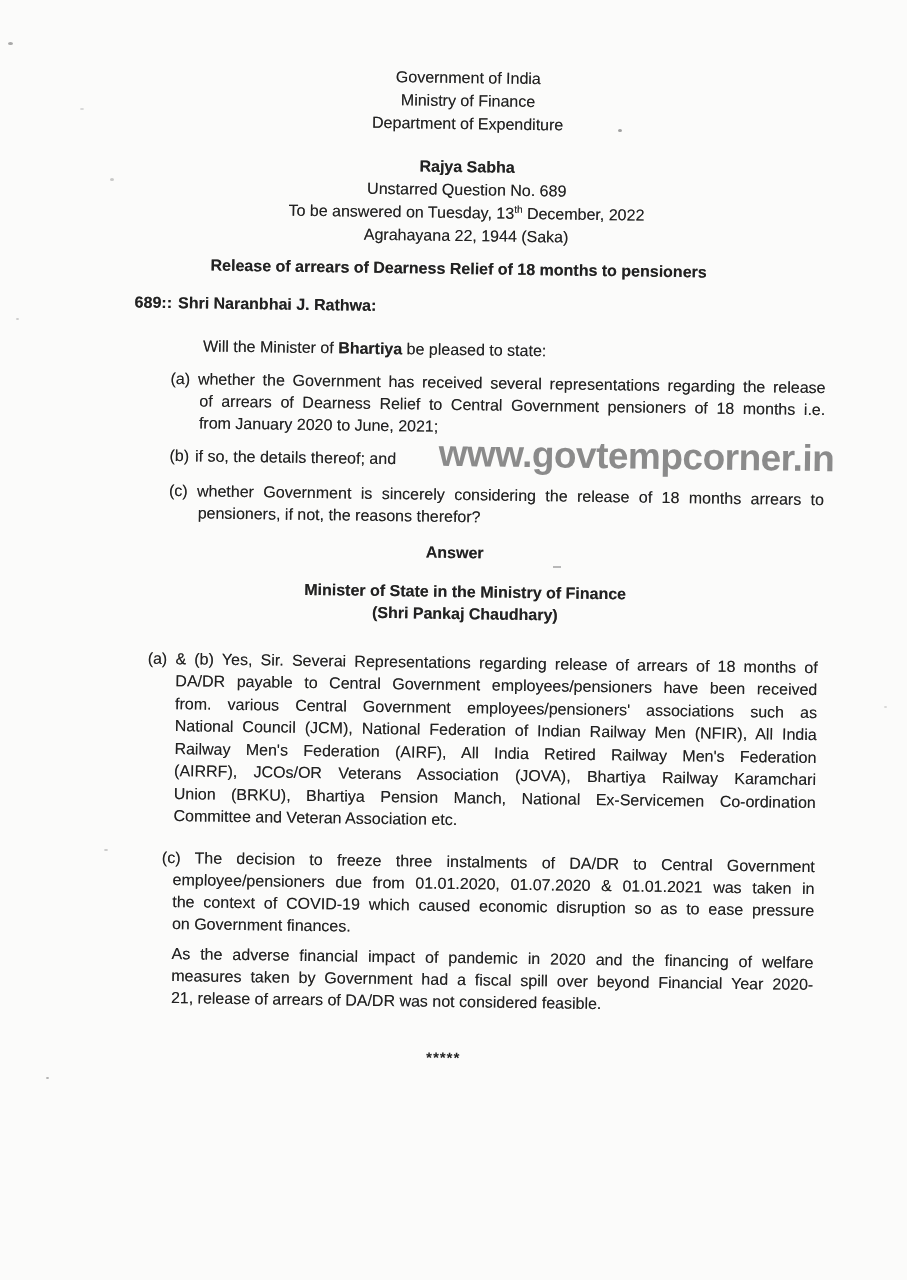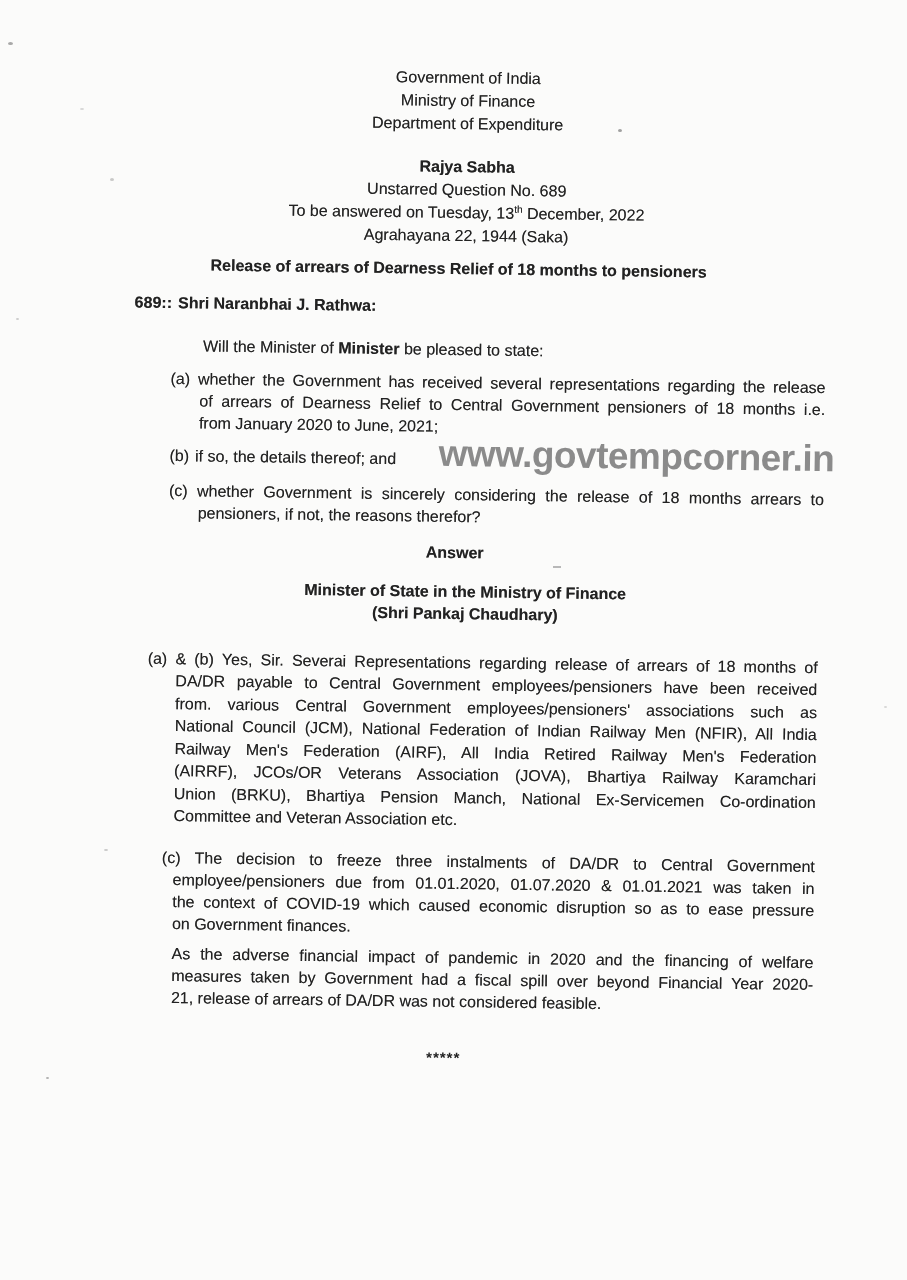--- a/index.html
+++ b/index.html
@@ -68,21 +68,21 @@
 
     <div class="ln center b" style="top:156px">Rajya Sabha</div>
     <div class="ln center" style="top:179px">Unstarred Question No. 689</div>
     <div class="ln center" style="top:202px"><span>To be answered on Tuesday, 13</span><sup>th</sup><span> December, 2022</span></div>
     <div class="ln center" style="top:225px">Agrahayana 22, 1944 (Saka)</div>
 
     <div class="ln center-title b" style="top:258px">Release of arrears of Dearness Relief of 18 months to pensioners</div>
 
     <div class="ln b" style="left:130px;top:296px"><span class="gap">689::</span><span>Shri Naranbhai J. Rathwa:</span></div>
 
-    <div class="ln" style="left:199px;top:339px"><span>Will the Minister of </span><span class="b">Minister</span><span> be pleased to state:</span></div>
+    <div class="ln" style="left:199px;top:339px"><span>Will the Minister of </span><span class="b">Bhartiya</span><span> be pleased to state:</span></div>
 
     <div class="ln j" style="left:167px;top:372px;width:655px"><span class="lbl">(a)</span> <span>whether the Government has received several representations regarding the release</span></div>
     <div class="ln j" style="left:196px;top:394px;width:626px">of arrears of Dearness Relief to Central Government pensioners of 18 months i.e.</div>
     <div class="ln" style="left:196px;top:416px">from January 2020 to June, 2021;</div>
 
     <div class="ln" style="left:167px;top:449px"><span class="lbl gap">(b)</span><span>if so, the details thereof; and</span></div>
 
     <div class="watermark">www.govtempcorner.in</div>
 
     <div class="ln j" style="left:167px;top:484px;width:655px"><span class="lbl">(c)</span> <span>whether Government is sincerely considering the release of 18 months arrears to</span></div>

